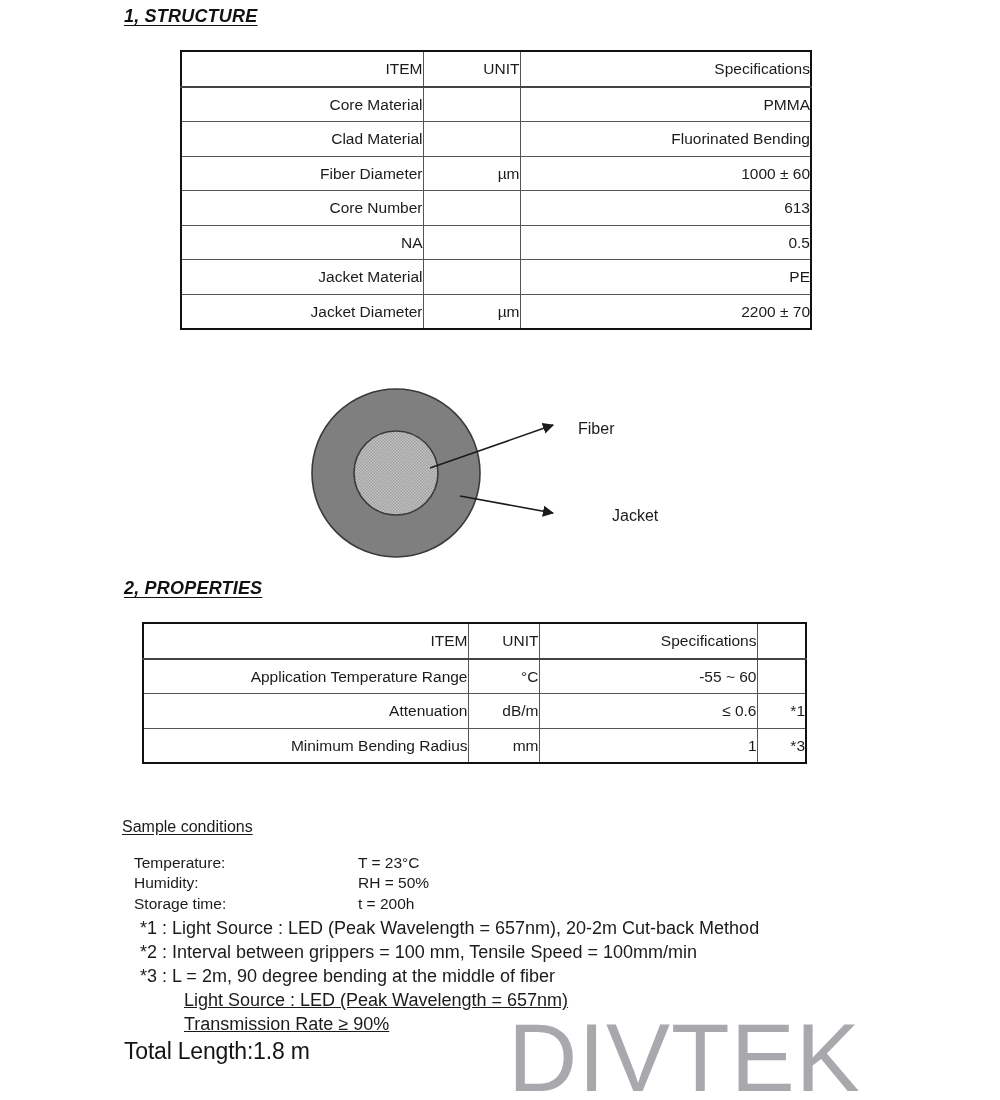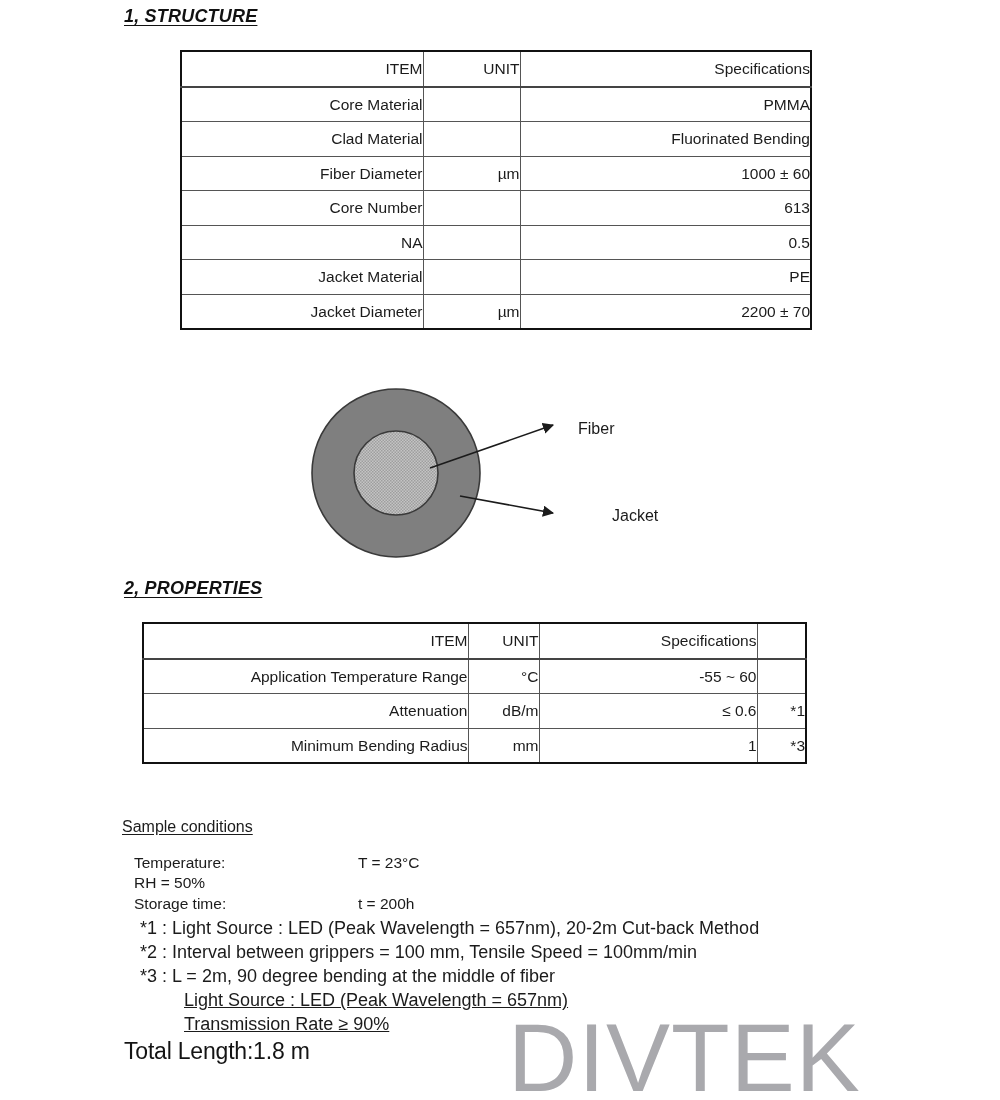--- a/index.html
+++ b/index.html
@@ -270,20 +270,21 @@
   </tbody>
 </table>
 
 <div id="sample-conditions">
   <div class="sc-title">Sample conditions</div>
   <div class="sc-row">
     <span class="sc-key">Temperature:</span>
     <span class="sc-value">T = 23°C</span>
   </div>
   <div class="sc-row">
+    <span class="sc-key">Humidity:</span>
     <span class="sc-value">RH = 50%</span>
   </div>
   <div class="sc-row">
     <span class="sc-key">Storage time:</span>
     <span class="sc-value">t = 200h</span>
   </div>
 </div>
 
 <div id="footnotes">
   <div class="fn-line">*1 : Light Source : LED (Peak Wavelength = 657nm), 20-2m Cut-back Method</div>

